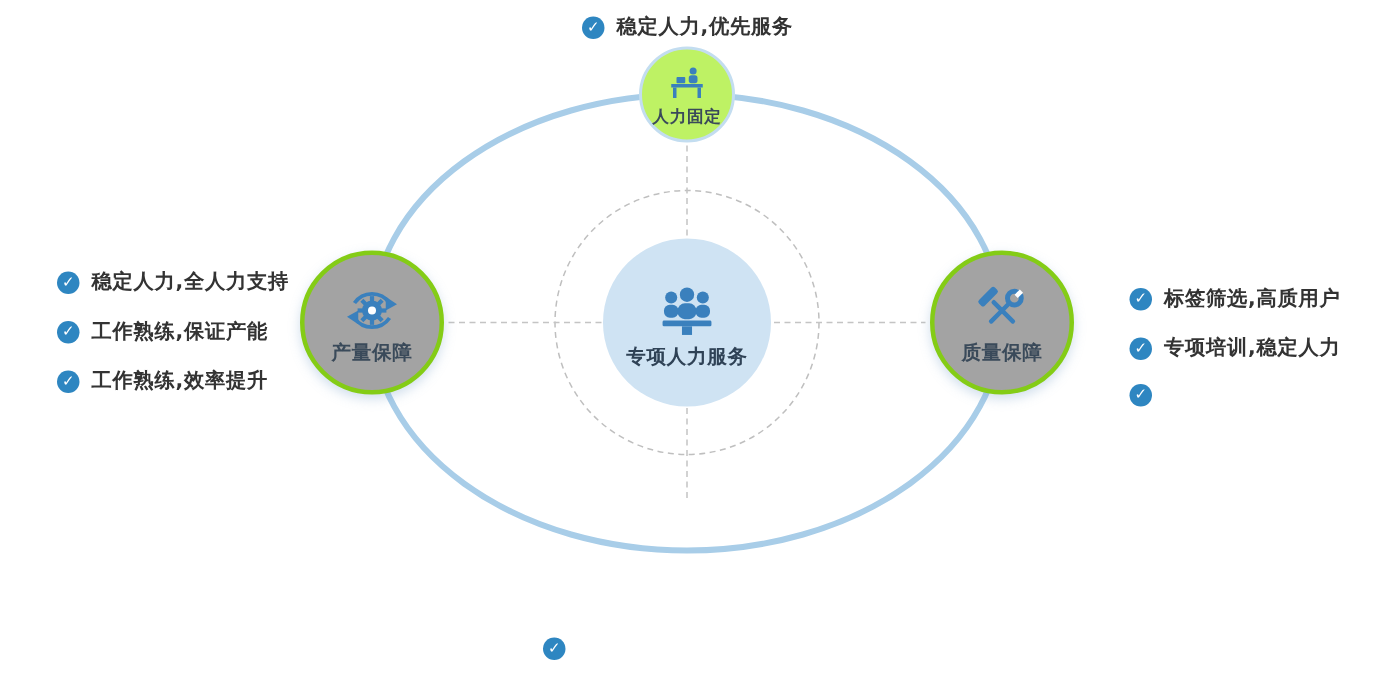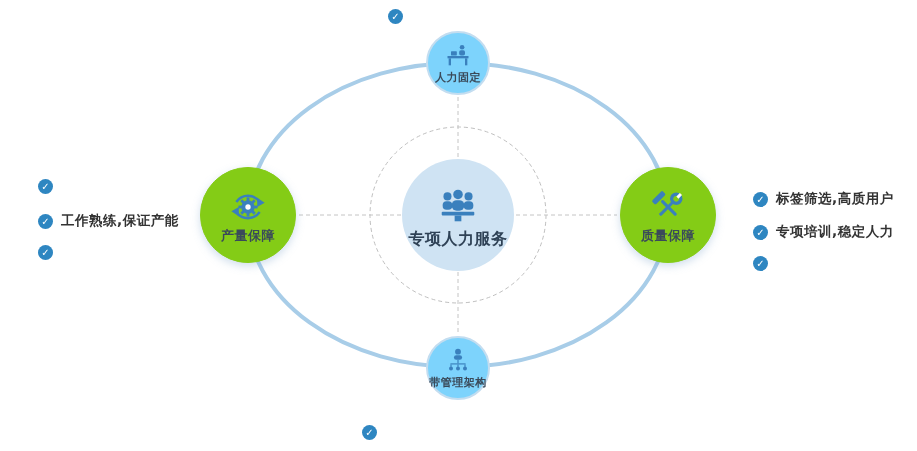--- a/index.html
+++ b/index.html
@@ -13,37 +13,37 @@
   .layer{ position:absolute; left:0; top:0; width:917px; height:451px; }
 
   
   .node{
     position:absolute; border-radius:50%;
     display:flex; flex-direction:column; align-items:center; justify-content:center;
     gap:2px; text-align:center; z-index:3;
   }
   .node-sm{
     width:64px; height:64px;
-    background:#7dd3fc; border:2px solid #c3ddf0;
+    background:#bef264; border:2px solid #c3ddf0;
   }
   .node-lg{
     width:96px; height:96px;
-    background:#84cc16; border:1px solid #84cc16;
+    background:#a3a3a3; border:3px solid #84cc16;
     box-shadow:0 3px 8px rgba(120,160,200,.35);
   }
   .node-center{
     width:112px; height:112px;
     background:#cfe3f3; z-index:2;
   }
   .node-label{
     font-size:11px; font-weight:600; color:#3a4a5a; letter-spacing:.5px;
     line-height:1.1;
   }
   .node-lg .node-label{ font-size:13px; }
-  .node-center .node-label{ font-size:16px; color:#2f4256; }
+  .node-center .node-label{ font-size:13px; color:#2f4256; }
 
   
   .bullet{
     position:absolute; display:flex; align-items:center; gap:8px; z-index:4;
     white-space:nowrap;
   }
   .check{
     width:15px; height:15px; border-radius:50%;
     background:#2e86c1; color:#ffffff;
     font-size:10px; line-height:15px; text-align:center;
@@ -87,35 +87,20 @@
       <circle cx="31" cy="9" r="4"></circle>
       <rect x="26" y="14" width="10" height="9" rx="3"></rect>
       <rect x="12" y="16" width="10" height="7" rx="1"></rect>
       <rect x="6" y="24" width="36" height="4"></rect>
       <rect x="8" y="28" width="4" height="12"></rect>
       <rect x="36" y="28" width="4" height="12"></rect>
     </svg>
     <div class="node-label">人力固定</div>
   </div>
 
-  <div class="node node-sm" style="left:426px; top:336px;">
-    <svg class="icon" width="28" height="28" viewBox="0 0 48 48" fill="#3a80bd">
-      <circle cx="24" cy="8" r="5"></circle>
-      <rect x="17" y="14" width="14" height="8" rx="4"></rect>
-      <rect x="23" y="22" width="2" height="6"></rect>
-      <rect x="11" y="28" width="26" height="2"></rect>
-      <rect x="11" y="30" width="2" height="4"></rect>
-      <rect x="23" y="30" width="2" height="4"></rect>
-      <rect x="35" y="30" width="2" height="4"></rect>
-      <circle cx="12" cy="37" r="3.4"></circle>
-      <circle cx="24" cy="37" r="3.4"></circle>
-      <circle cx="36" cy="37" r="3.4"></circle>
-    </svg>
-    <div class="node-label">带管理架构</div>
-  </div>
 
   <div class="node node-lg" style="left:200px; top:167px;">
     <svg class="icon" width="40" height="40" viewBox="0 0 48 48">
       <path d="M10 18 A17 17 0 0 1 38 18" fill="none" stroke="#3a80bd" stroke-width="3"></path>
       <polygon points="35,13 44,19 35,24" fill="#3a80bd"></polygon>
       <path d="M38 30 A17 17 0 0 1 10 30" fill="none" stroke="#3a80bd" stroke-width="3"></path>
       <polygon points="13,35 4,29 13,24" fill="#3a80bd"></polygon>
       <g fill="#3a80bd">
         <g transform="rotate(0 24 24)">
             <rect x="22.3" y="12.5" width="3.4" height="5"></rect>
@@ -158,31 +143,34 @@
         <rect x="22.2" y="14" width="3.6" height="24" rx="1.5" fill="#3a80bd"></rect>
         <circle cx="24" cy="10" r="5.5" fill="none" stroke="#3a80bd" stroke-width="4"></circle>
         <rect x="22.2" y="2" width="3.6" height="6" fill="#fdfeff"></rect>
       </g>
     </svg>
     <div class="node-label">质量保障</div>
   </div>
 
   <div class="bullet" style="left:388px; top:9px;">
     <span class="check">✓</span>
+    <span class="bullet-text">稳定人力,优先服务</span>
   </div>
 
   <div class="bullet" style="left:38px; top:179px;">
     <span class="check">✓</span>
+    <span class="bullet-text">稳定人力,全人力支持</span>
   </div>
   <div class="bullet" style="left:38px; top:212px;">
     <span class="check">✓</span>
     <span class="bullet-text">工作熟练,保证产能</span>
   </div>
   <div class="bullet" style="left:38px; top:245px;">
     <span class="check">✓</span>
+    <span class="bullet-text">工作熟练,效率提升</span>
   </div>
 
   <div class="bullet" style="left:753px; top:190px;">
     <span class="check">✓</span>
     <span class="bullet-text">标签筛选,高质用户</span>
   </div>
   <div class="bullet" style="left:753px; top:223px;">
     <span class="check">✓</span>
     <span class="bullet-text">专项培训,稳定人力</span>
   </div>

